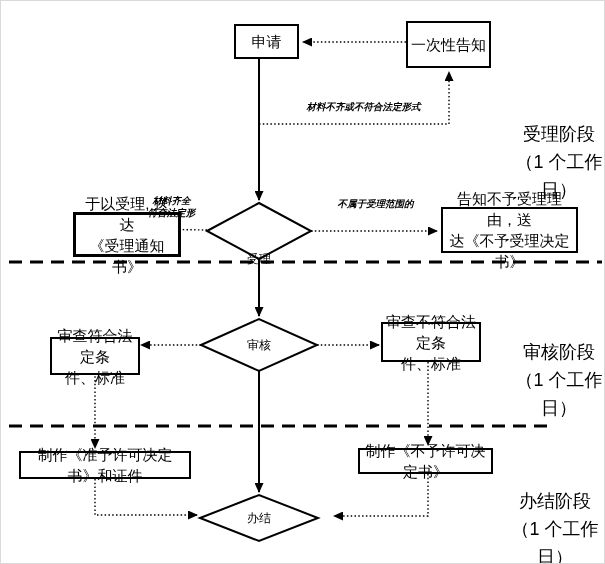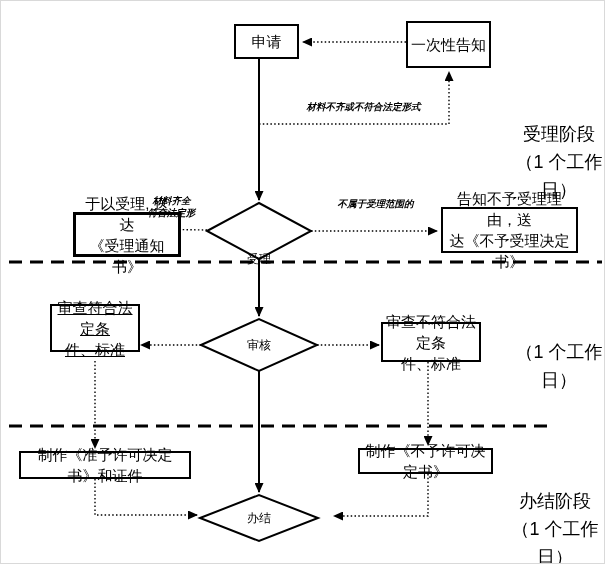--- a/index.html
+++ b/index.html
@@ -69,21 +69,21 @@
   <div class="node" style="left:233px; top:23px; width:65px; height:35px;">申请</div>
 
   <div class="node" style="left:405px; top:20px; width:85px; height:47px;">一次性告知</div>
 
   <div class="node thick" style="left:28px; top:211px; width:108px; height:45px;margin-left:44px;">于以受理, 送达
 《受理通知书》</div>
 
   <div class="node" style="left:440px; top:206px; width:137px; height:46px;">告知不予受理理由，送
 达《不予受理决定书》</div>
 
-  <div class="node" style="left:49px; top:303px; width:90px; height:48px;text-decoration:underline;">审查符合法定条
+  <div class="node" style="left:49px; top:336px; width:90px; height:38px;">审查符合法定条
 件、标准</div>
 
   <div class="node" style="left:380px; top:321px; width:100px; height:40px;">审查不符合法定条
 件、标准</div>
 
   <div class="node" style="left:18px; top:450px; width:172px; height:28px;">制作《准予许可决定书》和证件</div>
 
   <div class="node" style="left:357px; top:447px; width:135px; height:26px;">制作《不予许可决定书》</div>
 
   <div class="dlabel" style="left:208px; top:219px; width:100px; height:22px;margin-top:28px;">受理</div>
@@ -93,20 +93,21 @@
   <div class="elabel" style="left:290px; top:100px; width:145px;">材料不齐或不符合法定形式</div>
   <div class="elabel" style="left:133px; top:194px; width:75px;">材料齐全
 符合法定形</div>
   <div class="elabel" style="left:322px; top:197px; width:105px;">不属于受理范围的</div>
 
   <div class="stage" style="left:512px; top:120px; width:92px;">
     <div>受理阶段</div>
     <div>（1 个工作日）</div>
   </div>
   <div class="stage" style="left:512px; top:338px; width:92px;">
+    <div>审核阶段</div>
     <div>（1 个工作日）</div>
   </div>
   <div class="stage" style="left:508px; top:487px; width:92px;">
     <div>办结阶段</div>
     <div>（1 个工作日）</div>
   </div>
 
 </div>
 
 </body></html>

